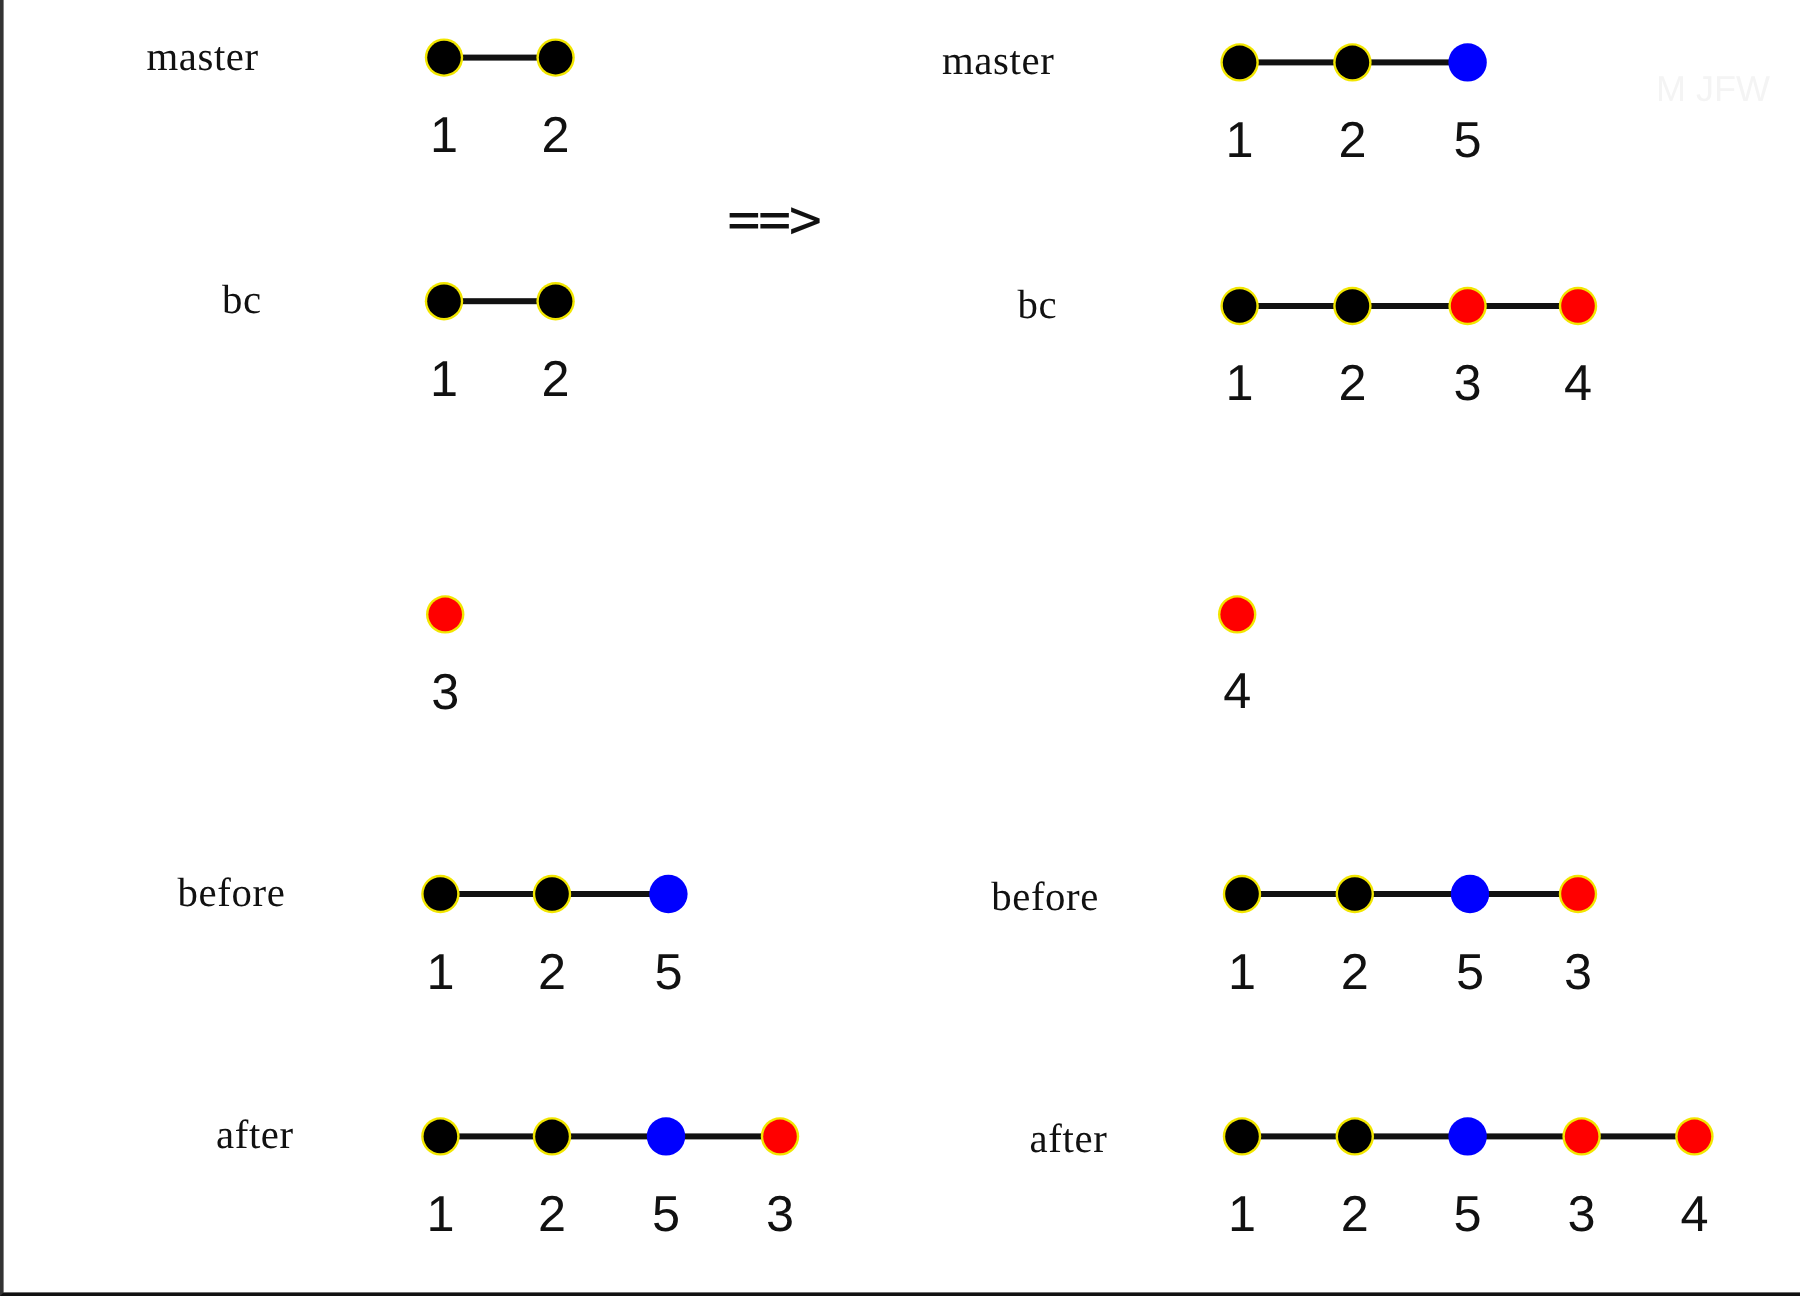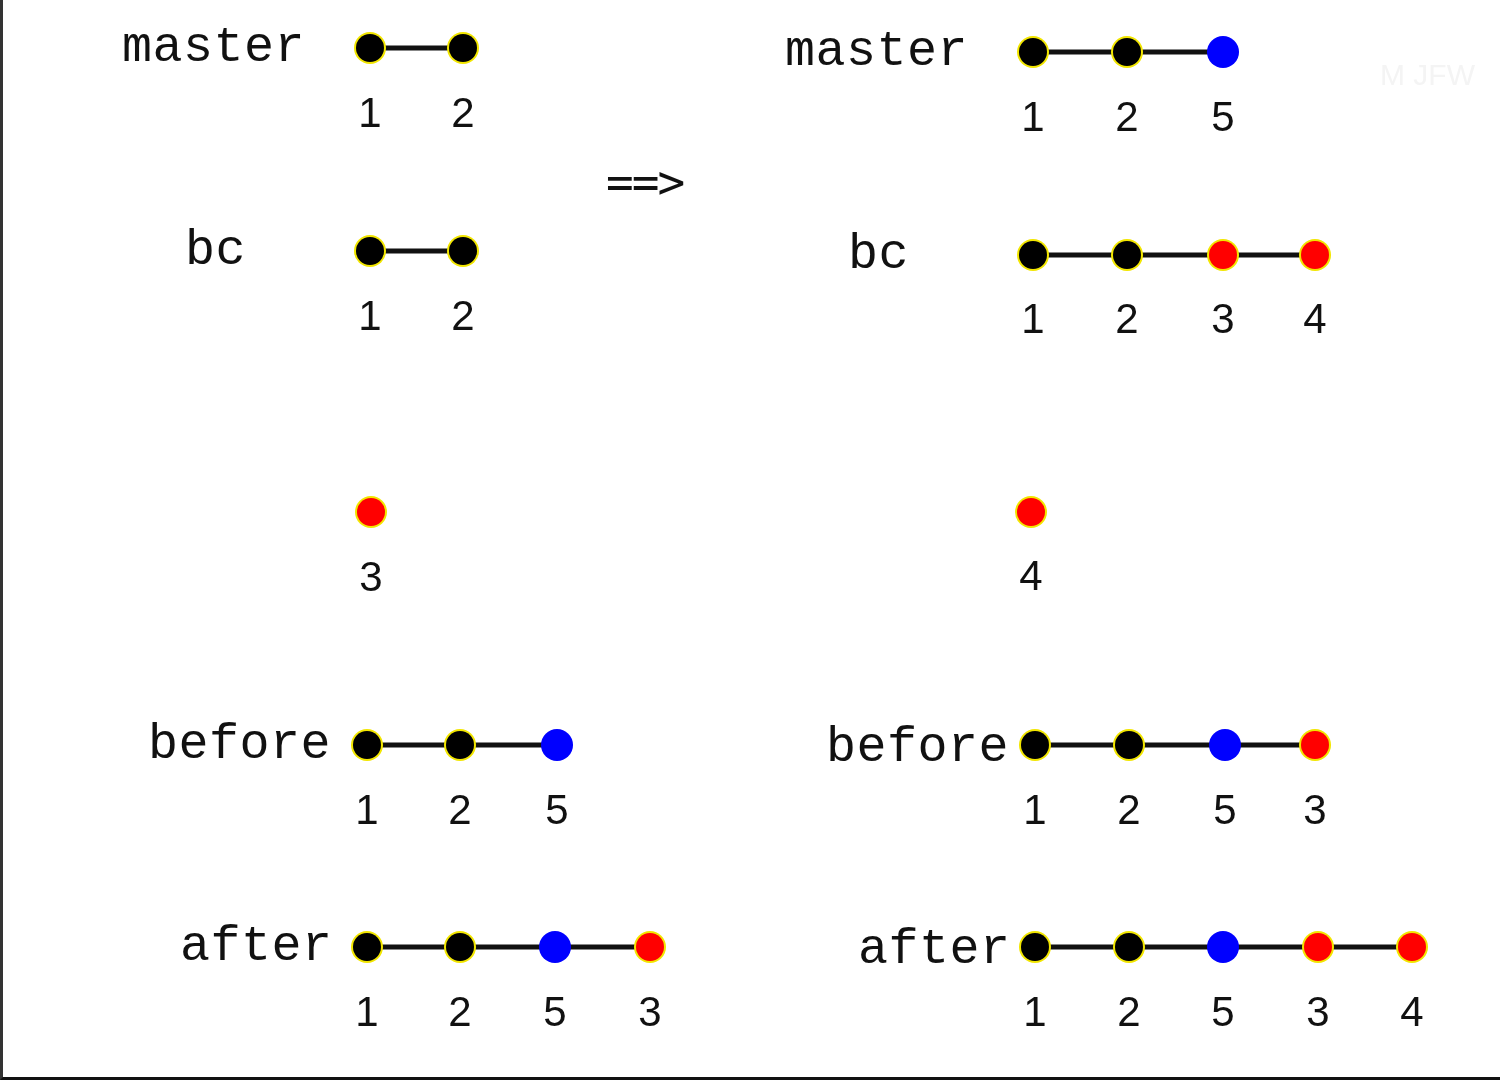--- a/index.html
+++ b/index.html
@@ -1,21 +1,21 @@
 <!DOCTYPE html>
 <html><head>
 <meta charset="utf-8">
 <style>
   html, body { margin: 0; padding: 0; background: #ffffff; }
   body { width: 1500px; height: 1080px; position: relative; overflow: hidden;
          font-family: "DejaVu Sans", sans-serif; }
   .frame { position: absolute; left: 0; top: 0; width: 1500px; height: 1080px;
            box-sizing: border-box; border-left: 3px solid #333; border-bottom: 3px solid #111; }
-  .label { position: absolute; color: #111; font-size: 50px; line-height: 1; transform: translate(0, -50%);
-           font-family: Liberation Mono, monospace; letter-spacing: 0.5px; }
+  .label { position: absolute; color: #111; font-size: 34px; line-height: 1; transform: translate(0, -50%);
+           font-family: Liberation Serif, serif; letter-spacing: 0.5px; }
   .edge { position: absolute; height: 5px; background: #111; transform: translateY(-50%); }
   .node { position: absolute; width: 28px; height: 28px; border-radius: 50%;
           transform: translate(-50%, -50%); box-sizing: border-box; }
   .node.black { background: #000; box-shadow: 0 0 0 2px #f2e600; }
   .node.red { background: #ff0000; box-shadow: 0 0 0 2px #f2e600; }
   .node.blue { background: #0000ff; width: 32px; height: 32px; }
   .num { position: absolute; color: #111; font-size: 42px; line-height: 1; transform: translate(-50%, -50%);
          font-family: "Liberation Sans", sans-serif; }
   .arrow { position: absolute; left: 606px; top: 155px; font-size: 46px; color: #111;
            font-family: "DejaVu Sans Mono", monospace; letter-spacing: -2px; }

